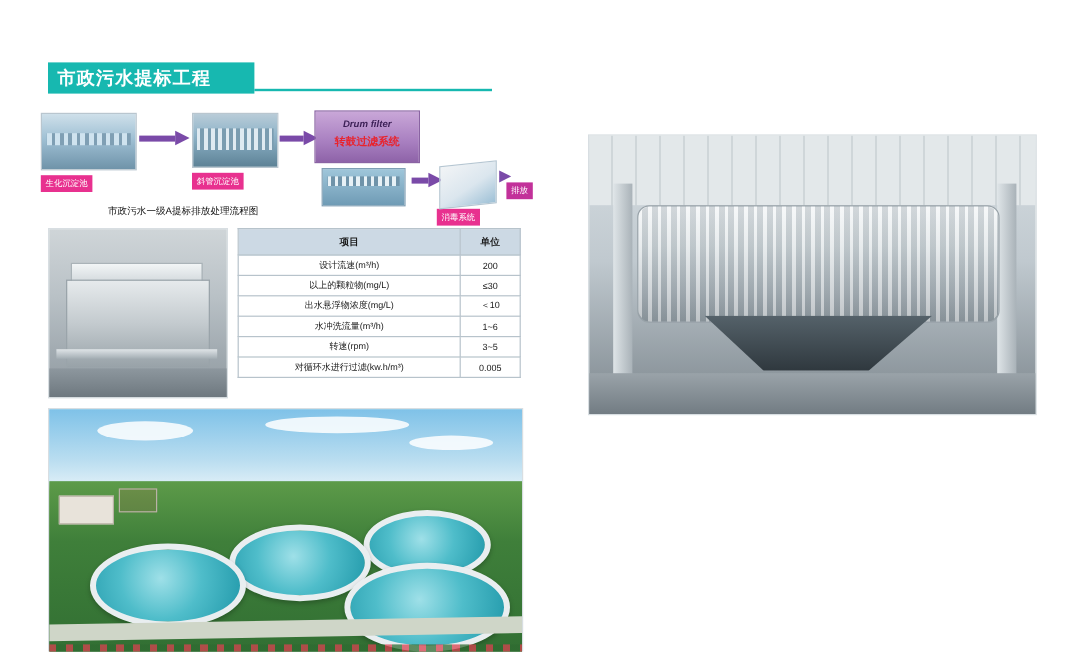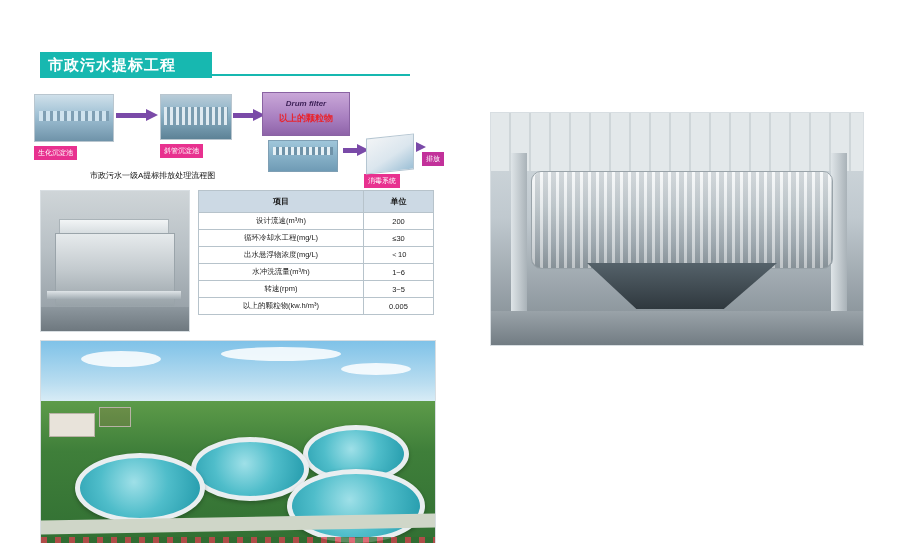--- a/index.html
+++ b/index.html
@@ -249,21 +249,21 @@
     position: absolute;
     left: 198px; top: 150px; width: 236px;
     border-collapse: collapse;
     font-size: 7.5px;
     font-family: "Liberation Sans", sans-serif;
     border-radius: 18px;
   }
   .tbl-left th, .tbl-left td {
     border: 1px solid #b7c3cb;
     text-align: center;
-    padding: 3px 2px;
+    padding: 3px 12px;
     color: #1a1a1a;
   }
   .tbl-left thead th {
     background: #ccd9e4;
     font-weight: bold;
     font-size: 8px;
     padding: 5px 2px;
   }
   .tbl-left td.item { width: 160px; }
 
@@ -338,21 +338,21 @@
       <div class="arrow a1"></div>
 
       <div class="node n2"></div>
       <div class="tag tag-2">斜管沉淀池</div>
 
       <div class="arrow-body a2-body"></div>
       <div class="arrow a2"></div>
 
       <div class="drum">
         <div class="t1">Drum filter</div>
-        <div class="t2">以上的颗粒物</div>
+        <div class="t2">转鼓过滤系统</div>
       </div>
 
       <div class="node n3"></div>
       <div class="arrow-body a3-body"></div>
       <div class="arrow a3"></div>
       <div class="tag tag-3">消毒系统</div>
 
       <div class="doc"></div>
       <div class="arrow a4"></div>
       <div class="tag tag-4">排放</div>
@@ -373,37 +373,37 @@
           <th>项目</th>
           <th>单位</th>
         </tr>
       </thead>
       <tbody>
         <tr>
           <td class="item">设计流速(m³/h)</td>
           <td>200</td>
         </tr>
         <tr>
-          <td class="item">循环冷却水工程(mg/L)</td>
+          <td class="item">以上的颗粒物(mg/L)</td>
           <td>≤30</td>
         </tr>
         <tr>
           <td class="item">出水悬浮物浓度(mg/L)</td>
           <td>＜10</td>
         </tr>
         <tr>
           <td class="item">水冲洗流量(m³/h)</td>
           <td>1~6</td>
         </tr>
         <tr>
           <td class="item">转速(rpm)</td>
           <td>3~5</td>
         </tr>
         <tr>
-          <td class="item">以上的颗粒物(kw.h/m³)</td>
+          <td class="item">对循环水进行过滤(kw.h/m³)</td>
           <td>0.005</td>
         </tr>
       </tbody>
     </table>
 
     <div class="photo ph-plant">
       <div class="sky"></div>
       <div class="cloud c1"></div>
       <div class="cloud c2"></div>
       <div class="cloud c3"></div>

